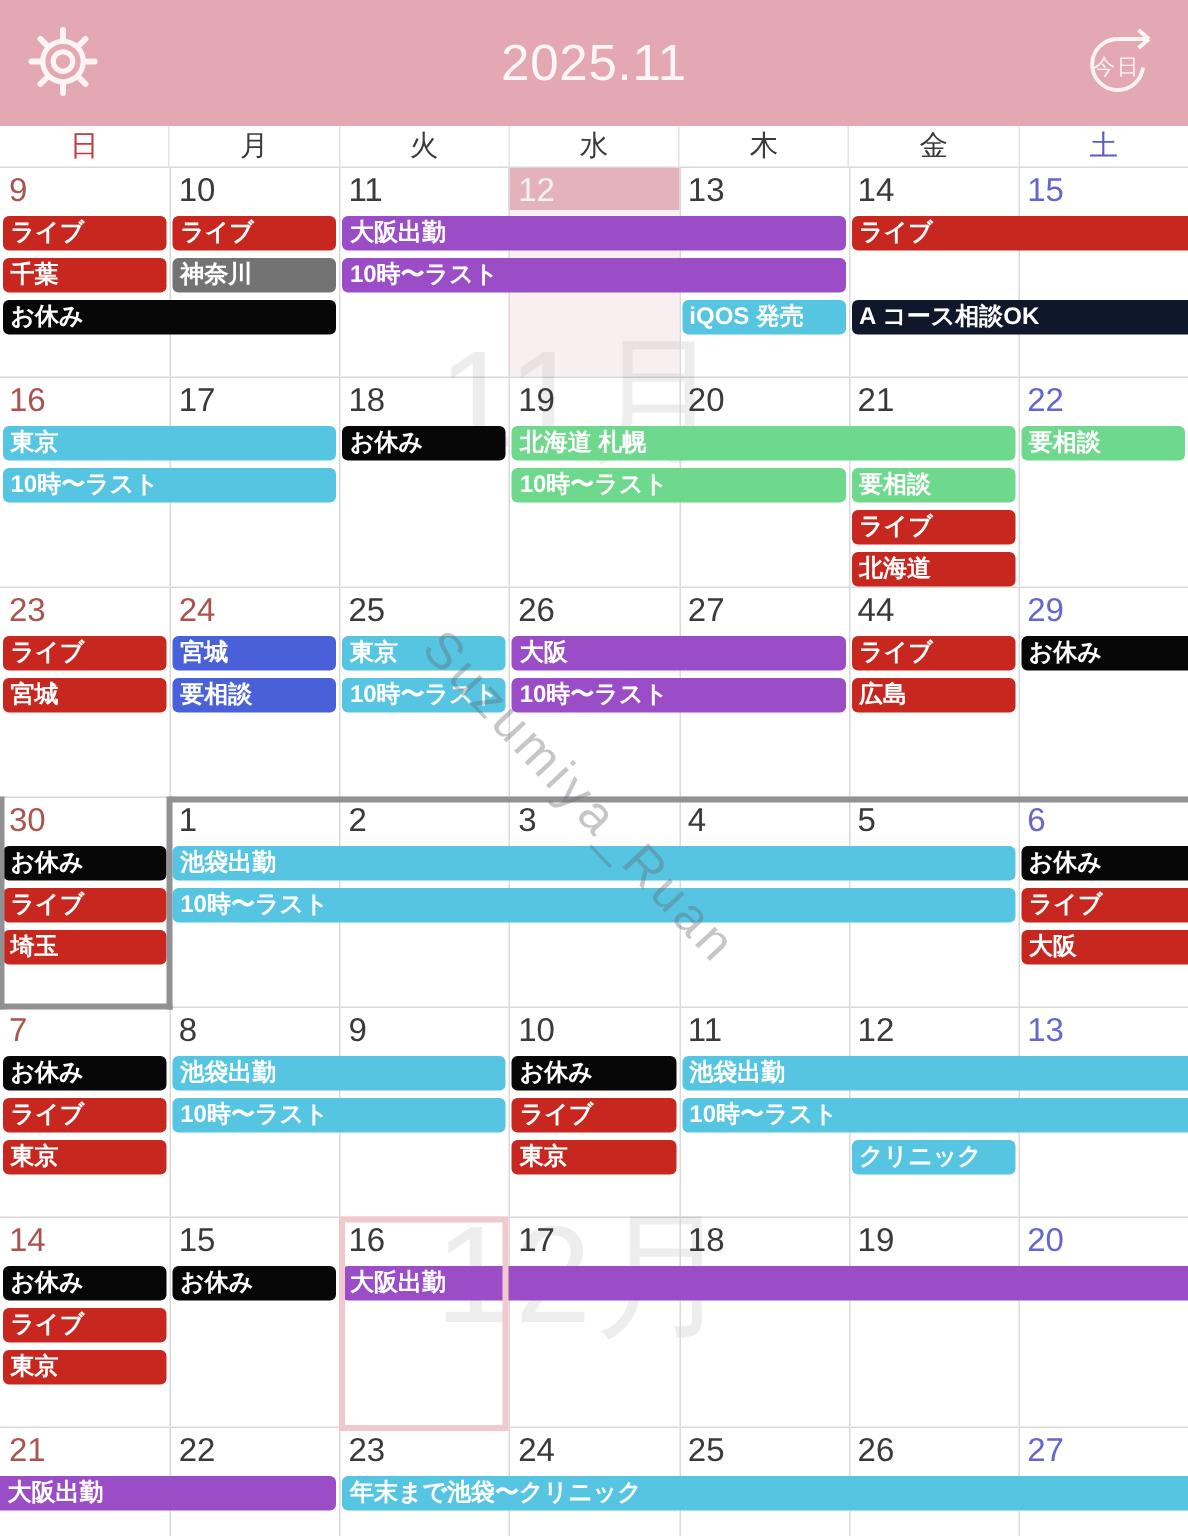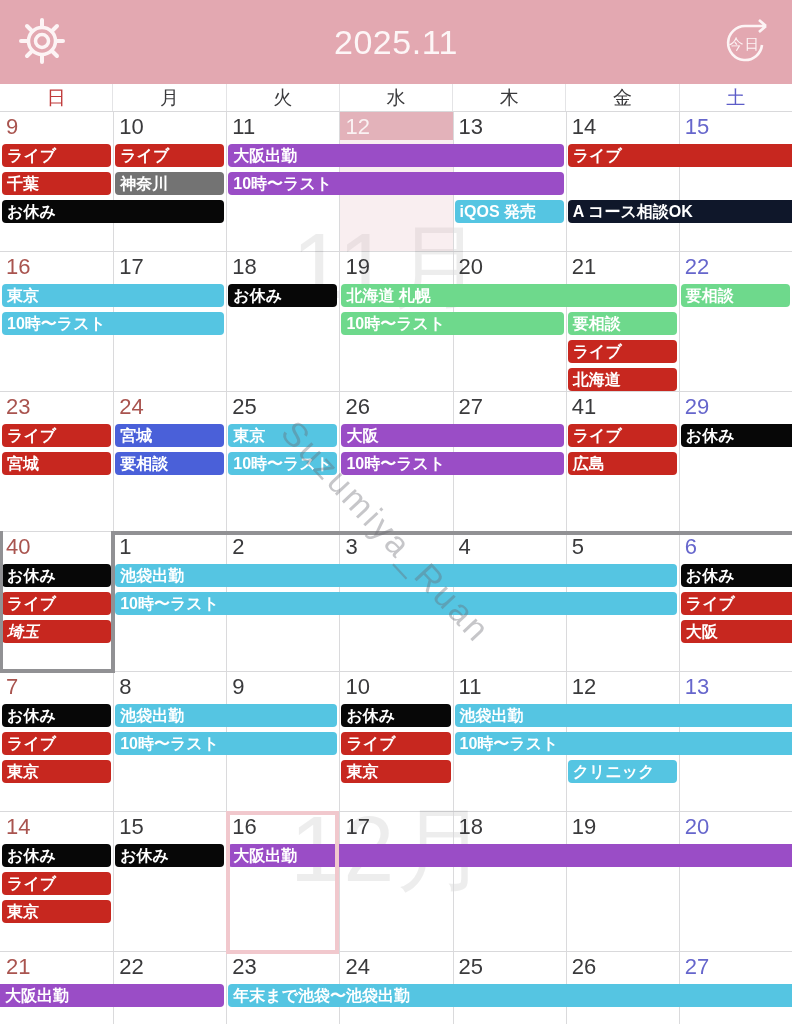--- a/index.html
+++ b/index.html
@@ -159,21 +159,21 @@
         <div class="num" style="left: 0%; color: rgb(169, 84, 79);">23</div>
         <div class="cellhit" style="left: 14.2857%; width: 14.2857%;"></div>
         <div class="num" style="left: 14.2857%; color: rgb(169, 84, 79);">24</div>
         <div class="cellhit" style="left: 28.5714%; width: 14.2857%;"></div>
         <div class="num" style="left: 28.5714%; color: rgb(58, 58, 60);">25</div>
         <div class="cellhit" style="left: 42.8571%; width: 14.2857%;"></div>
         <div class="num" style="left: 42.8571%; color: rgb(58, 58, 60);">26</div>
         <div class="cellhit" style="left: 57.1429%; width: 14.2857%;"></div>
         <div class="num" style="left: 57.1429%; color: rgb(58, 58, 60);">27</div>
         <div class="cellhit" style="left: 71.4286%; width: 14.2857%;"></div>
-        <div class="num" style="left: 71.4286%; color: rgb(58, 58, 60);">41</div>
+        <div class="num" style="left: 71.4286%; color: rgb(58, 58, 60);">44</div>
         <div class="cellhit" style="left: 85.7143%; width: 14.2857%;"></div>
         <div class="num" style="left: 85.7143%; color: rgb(102, 102, 204);">29</div>
         <div class="vl" style="left: 14.2857%; background: rgb(218, 218, 220);"></div>
         <div class="vl" style="left: 28.5714%; background: rgb(218, 218, 220);"></div>
         <div class="vl" style="left: 42.8571%; background: rgb(218, 218, 220);"></div>
         <div class="vl" style="left: 57.1429%; background: rgb(218, 218, 220);"></div>
         <div class="vl" style="left: 71.4286%; background: rgb(218, 218, 220);"></div>
         <div class="vl" style="left: 85.7143%; background: rgb(218, 218, 220);"></div>
         <div class="bar" style="top: 32px; left: calc(0% + 2px); right: calc(85.7143% + 2px); border-radius: 4px; background: rgb(199, 39, 31);">ライブ</div>
         <div class="bar" style="top: 32px; left: calc(14.2857% + 2px); right: calc(71.4286% + 2px); border-radius: 4px; background: rgb(74, 96, 217);">宮城</div>
@@ -182,21 +182,21 @@
         <div class="bar" style="top: 32px; left: calc(71.4286% + 2px); right: calc(14.2857% + 2px); border-radius: 4px; background: rgb(199, 39, 31);">ライブ</div>
         <div class="bar" style="top: 32px; left: calc(85.7143% + 2px); right: 0%; border-radius: 4px 0px 0px 4px; background: rgb(7, 7, 7);">お休み</div>
         <div class="bar" style="top: 60px; left: calc(0% + 2px); right: calc(85.7143% + 2px); border-radius: 4px; background: rgb(199, 39, 31);">宮城</div>
         <div class="bar" style="top: 60px; left: calc(14.2857% + 2px); right: calc(71.4286% + 2px); border-radius: 4px; background: rgb(74, 96, 217);">要相談</div>
         <div class="bar" style="top: 60px; left: calc(28.5714% + 2px); right: calc(57.1429% + 2px); border-radius: 4px; background: rgb(85, 197, 226);">10時〜ラスト</div>
         <div class="bar" style="top: 60px; left: calc(42.8571% + 2px); right: calc(28.5714% + 2px); border-radius: 4px; background: rgb(154, 77, 198);">10時〜ラスト</div>
         <div class="bar" style="top: 60px; left: calc(71.4286% + 2px); right: calc(14.2857% + 2px); border-radius: 4px; background: rgb(199, 39, 31);">広島</div>
       </div>
       <div class="week" style="top: 420px;">
         <div class="cellhit" style="left: 0%; width: 14.2857%;"></div>
-        <div class="num" style="left: 0%; color: rgb(169, 84, 79);">40</div>
+        <div class="num" style="left: 0%; color: rgb(169, 84, 79);">30</div>
         <div class="cellhit" style="left: 14.2857%; width: 14.2857%;"></div>
         <div class="num" style="left: 14.2857%; color: rgb(58, 58, 60);">1</div>
         <div class="cellhit" style="left: 28.5714%; width: 14.2857%;"></div>
         <div class="num" style="left: 28.5714%; color: rgb(58, 58, 60);">2</div>
         <div class="cellhit" style="left: 42.8571%; width: 14.2857%;"></div>
         <div class="num" style="left: 42.8571%; color: rgb(58, 58, 60);">3</div>
         <div class="cellhit" style="left: 57.1429%; width: 14.2857%;"></div>
         <div class="num" style="left: 57.1429%; color: rgb(58, 58, 60);">4</div>
         <div class="cellhit" style="left: 71.4286%; width: 14.2857%;"></div>
         <div class="num" style="left: 71.4286%; color: rgb(58, 58, 60);">5</div>
@@ -207,21 +207,21 @@
         <div class="vl" style="left: 42.8571%; background: rgb(218, 218, 220);"></div>
         <div class="vl" style="left: 57.1429%; background: rgb(218, 218, 220);"></div>
         <div class="vl" style="left: 71.4286%; background: rgb(218, 218, 220);"></div>
         <div class="vl" style="left: 85.7143%; background: rgb(218, 218, 220);"></div>
         <div class="bar" style="top: 32px; left: calc(0% + 2px); right: calc(85.7143% + 2px); border-radius: 4px; background: rgb(7, 7, 7);">お休み</div>
         <div class="bar" style="top: 32px; left: calc(14.2857% + 2px); right: calc(14.2857% + 2px); border-radius: 4px; background: rgb(85, 197, 226);">池袋出勤</div>
         <div class="bar" style="top: 32px; left: calc(85.7143% + 2px); right: 0%; border-radius: 4px 0px 0px 4px; background: rgb(7, 7, 7);">お休み</div>
         <div class="bar" style="top: 60px; left: calc(0% + 2px); right: calc(85.7143% + 2px); border-radius: 4px; background: rgb(199, 39, 31);">ライブ</div>
         <div class="bar" style="top: 60px; left: calc(14.2857% + 2px); right: calc(14.2857% + 2px); border-radius: 4px; background: rgb(85, 197, 226);">10時〜ラスト</div>
         <div class="bar" style="top: 60px; left: calc(85.7143% + 2px); right: 0%; border-radius: 4px 0px 0px 4px; background: rgb(199, 39, 31);">ライブ</div>
-        <div class="bar" style="top: 88px; left: calc(0% + 2px); right: calc(85.7143% + 2px); border-radius: 4px; background: rgb(199, 39, 31); font-style: italic;">埼玉</div>
+        <div class="bar" style="top: 88px; left: calc(0% + 2px); right: calc(85.7143% + 2px); border-radius: 4px; background: rgb(199, 39, 31);">埼玉</div>
         <div class="bar" style="top: 88px; left: calc(85.7143% + 2px); right: 0%; border-radius: 4px 0px 0px 4px; background: rgb(199, 39, 31);">大阪</div>
         <div class="mb" style="left: 113.143px; right: 0px; top: -1px; height: 4px; background: rgb(145, 145, 148);"></div>
         <div class="mb" style="left: 111.143px; width: 4px; top: -1px; bottom: -2px; background: rgb(145, 145, 148);"></div>
         <div class="mb" style="left: 0px; width: 115.143px; bottom: -2px; height: 4px; background: rgb(145, 145, 148);"></div>
         <div class="mb" style="left: 0px; width: 3px; top: -1px; bottom: -2px; background: rgb(145, 145, 148);"></div>
       </div>
       <div class="week" style="top: 560px;">
         <div class="cellhit" style="left: 0%; width: 14.2857%;"></div>
         <div class="num" style="left: 0%; color: rgb(169, 84, 79);">7</div>
         <div class="cellhit" style="left: 14.2857%; width: 14.2857%;"></div>
@@ -297,18 +297,18 @@
         <div class="num" style="left: 71.4286%; color: rgb(58, 58, 60);">26</div>
         <div class="cellhit" style="left: 85.7143%; width: 14.2857%;"></div>
         <div class="num" style="left: 85.7143%; color: rgb(102, 102, 204);">27</div>
         <div class="vl" style="left: 14.2857%; background: rgb(218, 218, 220);"></div>
         <div class="vl" style="left: 28.5714%; background: rgb(218, 218, 220);"></div>
         <div class="vl" style="left: 42.8571%; background: rgb(218, 218, 220);"></div>
         <div class="vl" style="left: 57.1429%; background: rgb(218, 218, 220);"></div>
         <div class="vl" style="left: 71.4286%; background: rgb(218, 218, 220);"></div>
         <div class="vl" style="left: 85.7143%; background: rgb(218, 218, 220);"></div>
         <div class="bar" style="top: 32px; left: 0%; right: calc(71.4286% + 2px); border-radius: 0px 4px 4px 0px; background: rgb(154, 77, 198);">大阪出勤</div>
-        <div class="bar" style="top: 32px; left: calc(28.5714% + 2px); right: 0%; border-radius: 4px 0px 0px 4px; background: rgb(85, 197, 226);">年末まで池袋〜池袋出勤</div>
+        <div class="bar" style="top: 32px; left: calc(28.5714% + 2px); right: 0%; border-radius: 4px 0px 0px 4px; background: rgb(85, 197, 226);">年末まで池袋〜クリニック</div>
       </div>
     </div>
 
   <div class="wm-diag">Suzumiya_Ruan</div>
 </div>
 
 </body></html>

